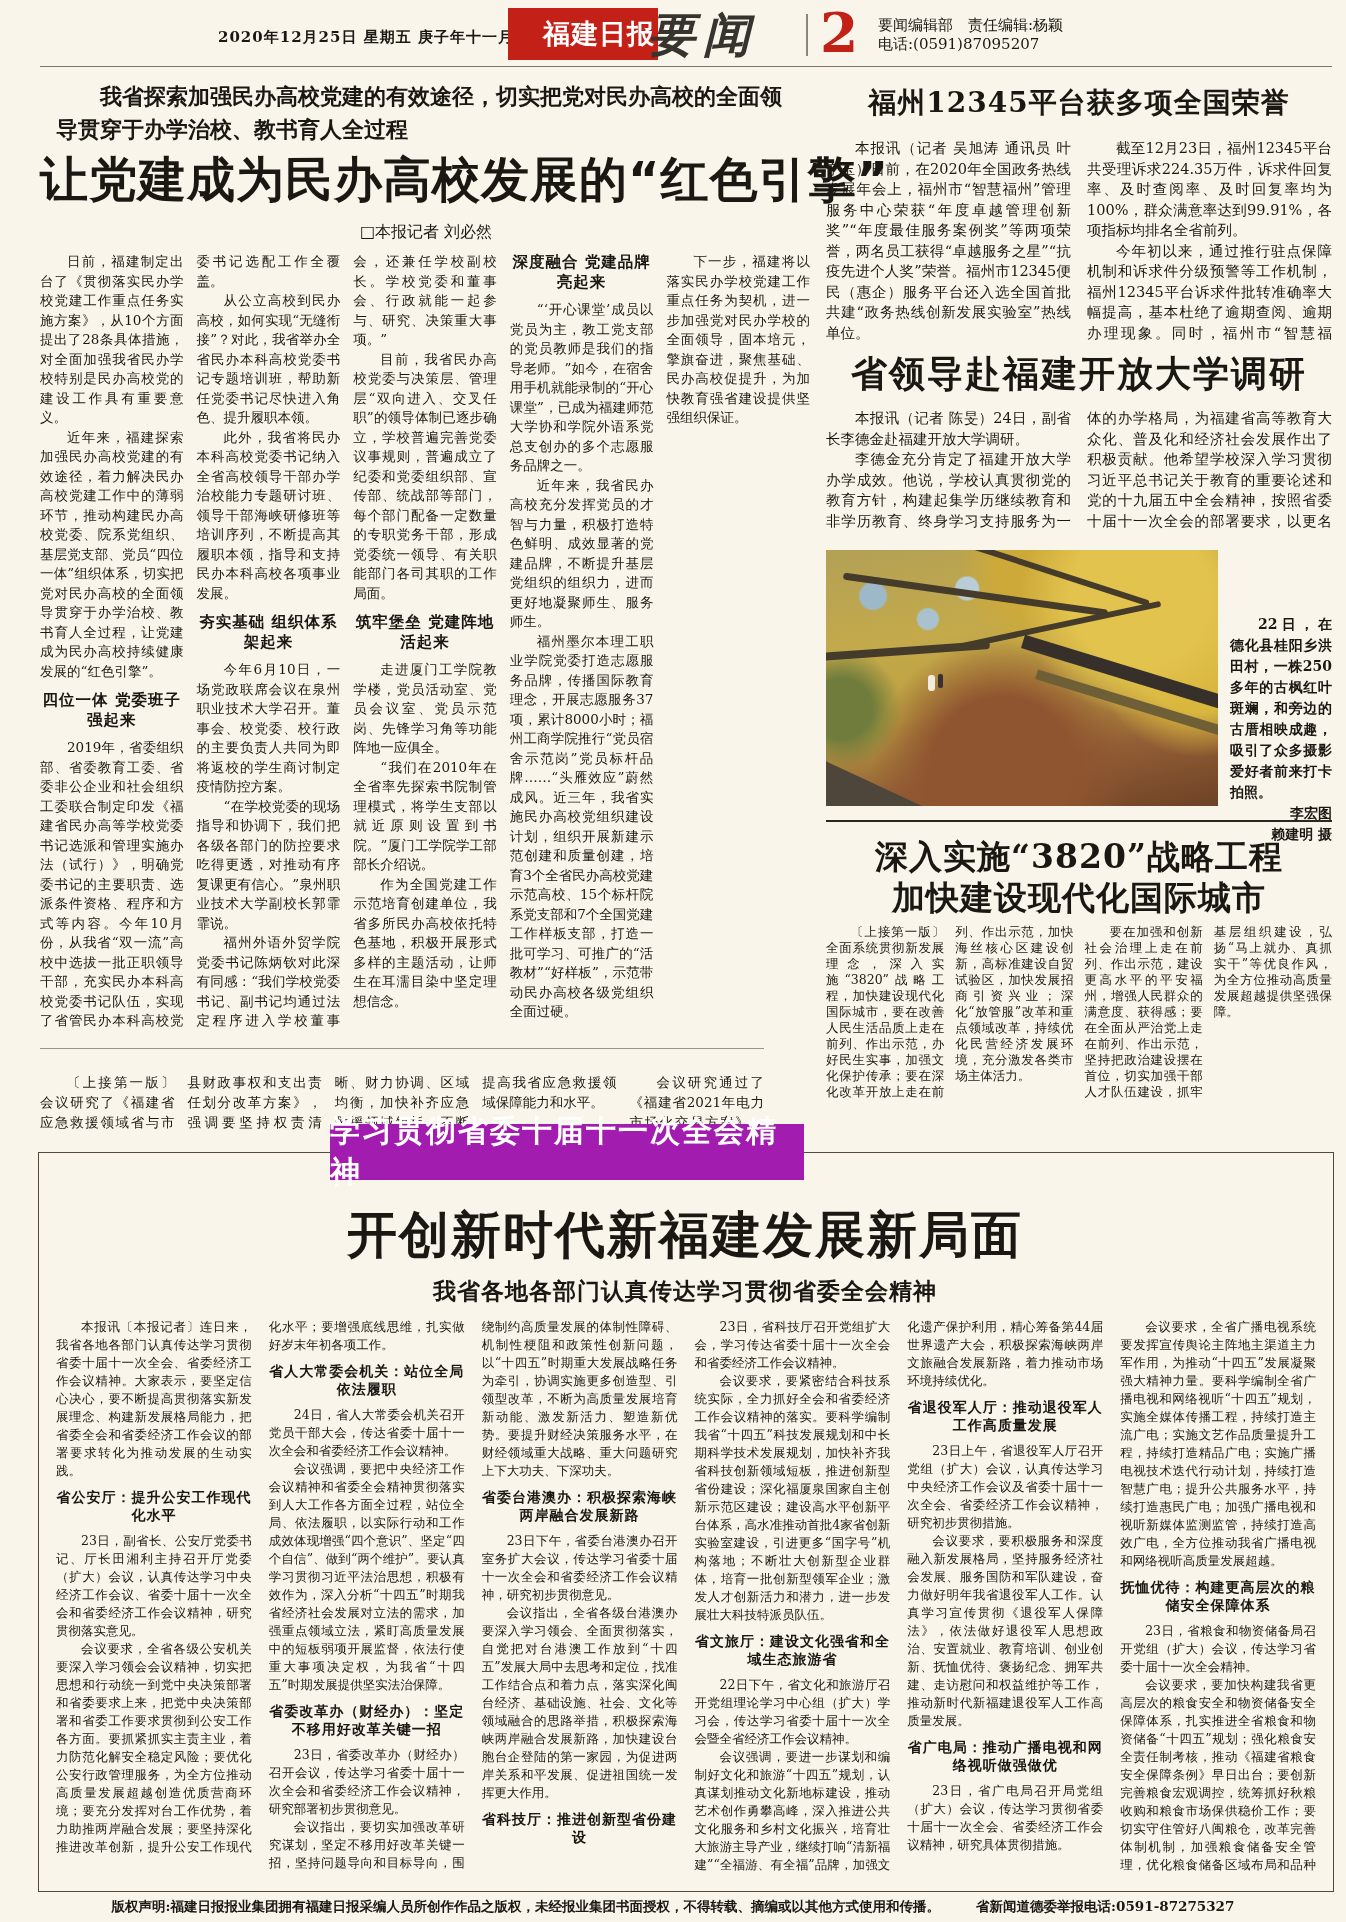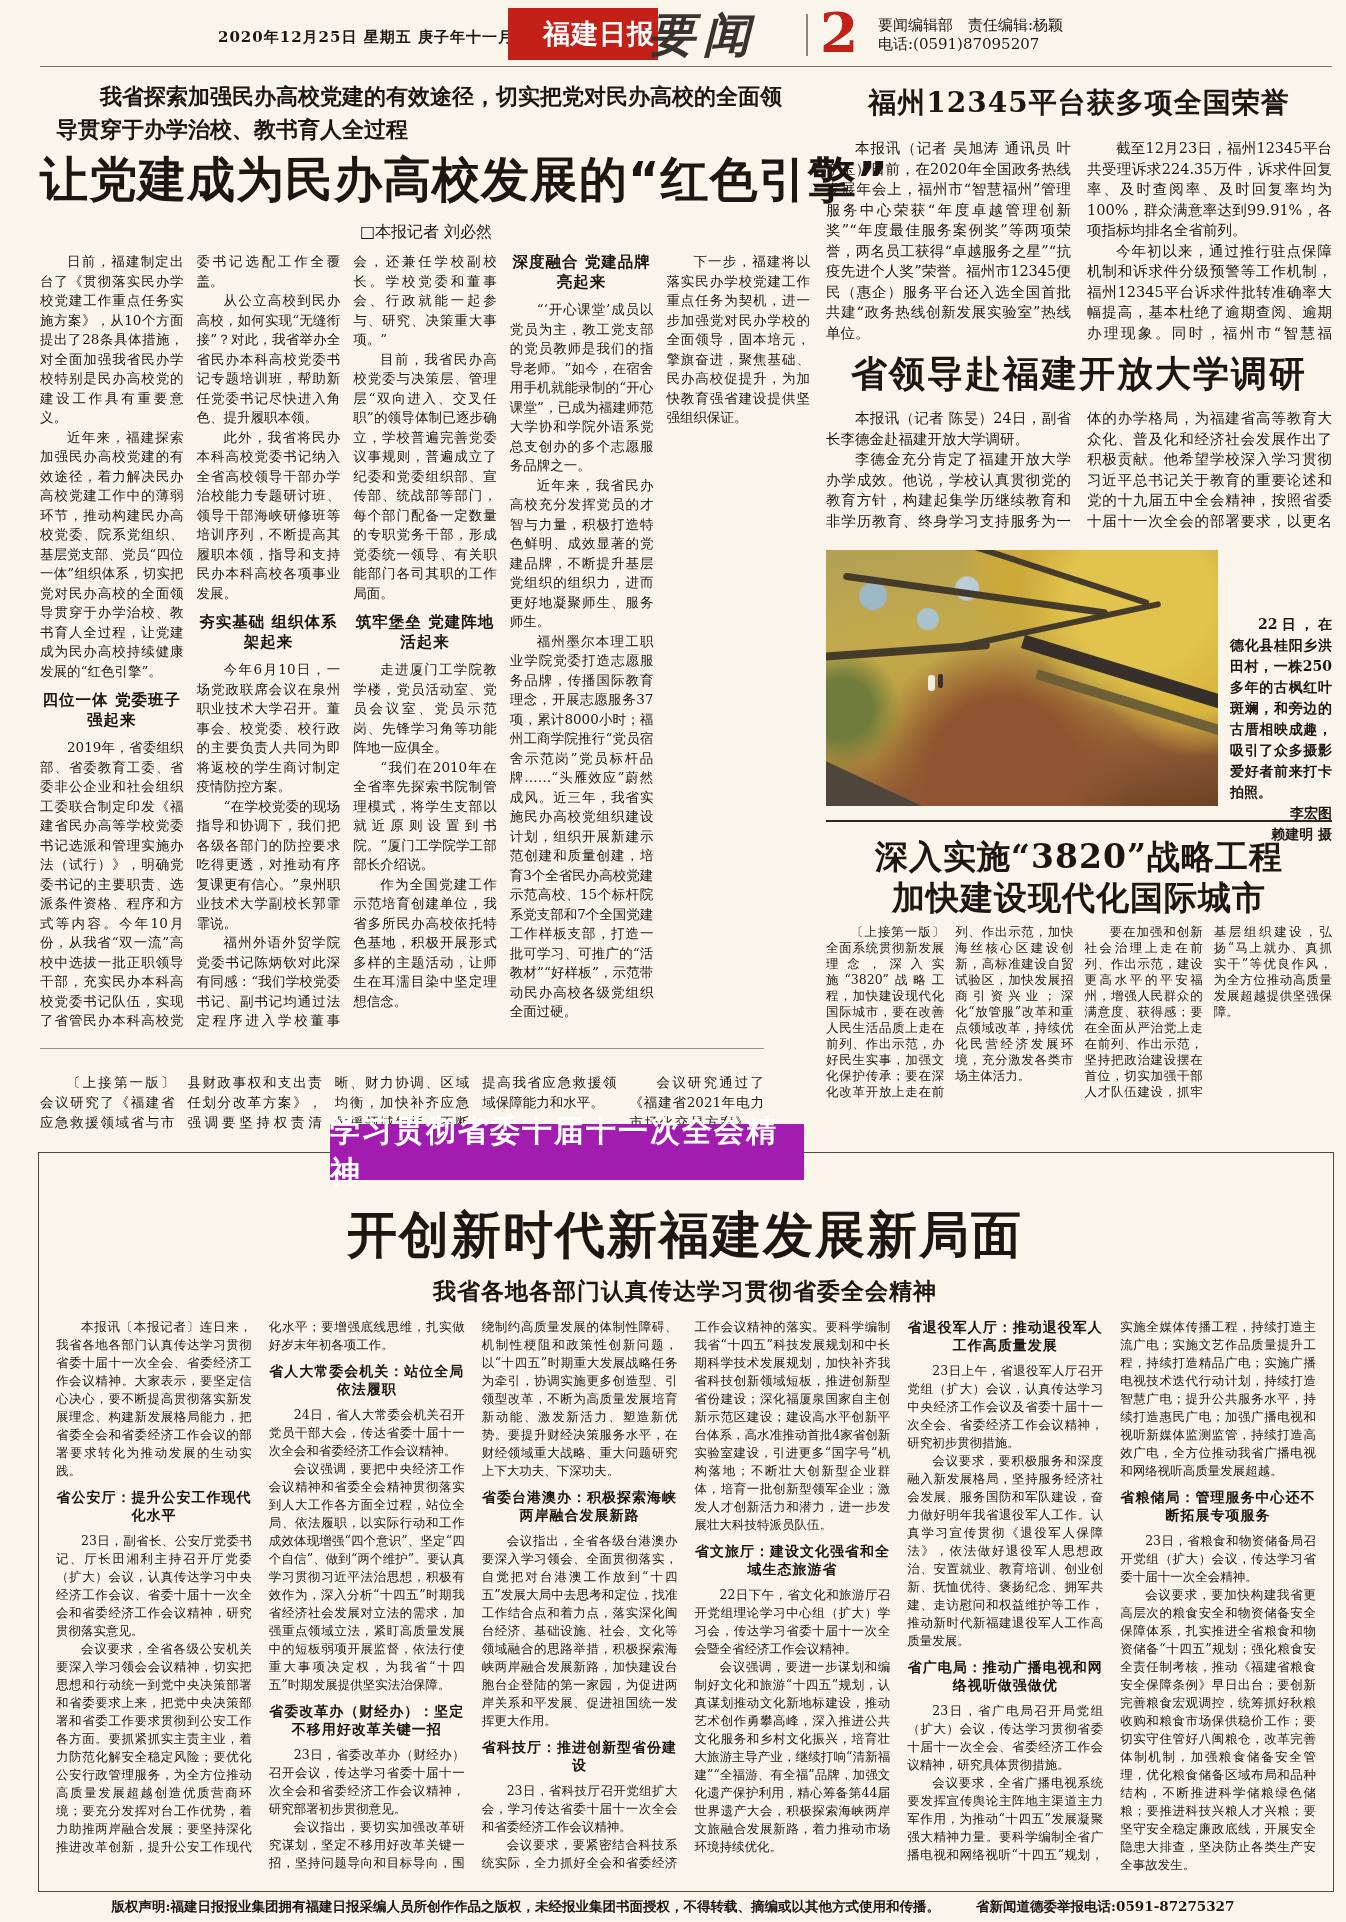--- a/index.html
+++ b/index.html
@@ -176,34 +176,35 @@
       <div class="fh">省公安厅：提升公安工作现代化水平</div>
       <div class="fp">23日，副省长、公安厅党委书记、厅长田湘利主持召开厅党委（扩大）会议，认真传达学习中央经济工作会议、省委十届十一次全会和省委经济工作会议精神，研究贯彻落实意见。</div>
       <div class="fp">会议要求，全省各级公安机关要深入学习领会会议精神，切实把思想和行动统一到党中央决策部署和省委要求上来，把党中央决策部署和省委工作要求贯彻到公安工作各方面。要抓紧抓实主责主业，着力防范化解安全稳定风险；要优化公安行政管理服务，为全方位推动高质量发展超越创造优质营商环境；要充分发挥对台工作优势，着力助推两岸融合发展；要坚持深化推进改革创新，提升公安工作现代化水平；要增强底线思维，扎实做好岁末年初各项工作。</div>
       <div class="fh">省人大常委会机关：站位全局依法履职</div>
       <div class="fp">24日，省人大常委会机关召开党员干部大会，传达省委十届十一次全会和省委经济工作会议精神。</div>
       <div class="fp">会议强调，要把中央经济工作会议精神和省委全会精神贯彻落实到人大工作各方面全过程，站位全局、依法履职，以实际行动和工作成效体现增强“四个意识”、坚定“四个自信”、做到“两个维护”。要认真学习贯彻习近平法治思想，积极有效作为，深入分析“十四五”时期我省经济社会发展对立法的需求，加强重点领域立法，紧盯高质量发展中的短板弱项开展监督，依法行使重大事项决定权，为我省“十四五”时期发展提供坚实法治保障。</div>
       <div class="fh">省委改革办（财经办）：坚定不移用好改革关键一招</div>
       <div class="fp">23日，省委改革办（财经办）召开会议，传达学习省委十届十一次全会和省委经济工作会议精神，研究部署初步贯彻意见。</div>
       <div class="fp">会议指出，要切实加强改革研究谋划，坚定不移用好改革关键一招，坚持问题导向和目标导向，围绕制约高质量发展的体制性障碍、机制性梗阻和政策性创新问题，以“十四五”时期重大发展战略任务为牵引，协调实施更多创造型、引领型改革，不断为高质量发展培育新动能、激发新活力、塑造新优势。要提升财经决策服务水平，在财经领域重大战略、重大问题研究上下大功夫、下深功夫。</div>
       <div class="fh">省委台港澳办：积极探索海峡两岸融合发展新路</div>
+      <div class="fp">23日下午，省委台港澳办召开室务扩大会议，传达学习省委十届十一次全会和省委经济工作会议精神，研究初步贯彻意见。</div>
       <div class="fp">会议指出，全省各级台港澳办要深入学习领会、全面贯彻落实，自觉把对台港澳工作放到“十四五”发展大局中去思考和定位，找准工作结合点和着力点，落实深化闽台经济、基础设施、社会、文化等领域融合的思路举措，积极探索海峡两岸融合发展新路，加快建设台胞台企登陆的第一家园，为促进两岸关系和平发展、促进祖国统一发挥更大作用。</div>
       <div class="fh">省科技厅：推进创新型省份建设</div>
       <div class="fp">23日，省科技厅召开党组扩大会，学习传达省委十届十一次全会和省委经济工作会议精神。</div>
       <div class="fp">会议要求，要紧密结合科技系统实际，全力抓好全会和省委经济工作会议精神的落实。要科学编制我省“十四五”科技发展规划和中长期科学技术发展规划，加快补齐我省科技创新领域短板，推进创新型省份建设；深化福厦泉国家自主创新示范区建设；建设高水平创新平台体系，高水准推动首批4家省创新实验室建设，引进更多“国字号”机构落地；不断壮大创新型企业群体，培育一批创新型领军企业；激发人才创新活力和潜力，进一步发展壮大科技特派员队伍。</div>
       <div class="fh">省文旅厅：建设文化强省和全域生态旅游省</div>
       <div class="fp">22日下午，省文化和旅游厅召开党组理论学习中心组（扩大）学习会，传达学习省委十届十一次全会暨全省经济工作会议精神。</div>
       <div class="fp">会议强调，要进一步谋划和编制好文化和旅游“十四五”规划，认真谋划推动文化新地标建设，推动艺术创作勇攀高峰，深入推进公共文化服务和乡村文化振兴，培育壮大旅游主导产业，继续打响“清新福建”“全福游、有全福”品牌，加强文化遗产保护利用，精心筹备第44届世界遗产大会，积极探索海峡两岸文旅融合发展新路，着力推动市场环境持续优化。</div>
       <div class="fh">省退役军人厅：推动退役军人工作高质量发展</div>
       <div class="fp">23日上午，省退役军人厅召开党组（扩大）会议，认真传达学习中央经济工作会议及省委十届十一次全会、省委经济工作会议精神，研究初步贯彻措施。</div>
       <div class="fp">会议要求，要积极服务和深度融入新发展格局，坚持服务经济社会发展、服务国防和军队建设，奋力做好明年我省退役军人工作。认真学习宣传贯彻《退役军人保障法》，依法做好退役军人思想政治、安置就业、教育培训、创业创新、抚恤优待、褒扬纪念、拥军共建、走访慰问和权益维护等工作，推动新时代新福建退役军人工作高质量发展。</div>
       <div class="fh">省广电局：推动广播电视和网络视听做强做优</div>
       <div class="fp">23日，省广电局召开局党组（扩大）会议，传达学习贯彻省委十届十一次全会、省委经济工作会议精神，研究具体贯彻措施。</div>
       <div class="fp">会议要求，全省广播电视系统要发挥宣传舆论主阵地主渠道主力军作用，为推动“十四五”发展凝聚强大精神力量。要科学编制全省广播电视和网络视听“十四五”规划，实施全媒体传播工程，持续打造主流广电；实施文艺作品质量提升工程，持续打造精品广电；实施广播电视技术迭代行动计划，持续打造智慧广电；提升公共服务水平，持续打造惠民广电；加强广播电视和视听新媒体监测监管，持续打造高效广电，全方位推动我省广播电视和网络视听高质量发展超越。</div>
-      <div class="fh">省粮储局：管理服务中心还不断拓展专项服务</div>
+      <div class="fh">抚恤优待：构建更高层次的粮储安全保障体系</div>
       <div class="fp">23日，省粮食和物资储备局召开党组（扩大）会议，传达学习省委十届十一次全会精神。</div>
       <div class="fp">会议要求，要加快构建我省更高层次的粮食安全和物资储备安全保障体系，扎实推进全省粮食和物资储备“十四五”规划；强化粮食安全责任制考核，推动《福建省粮食安全保障条例》早日出台；要创新完善粮食宏观调控，统筹抓好秋粮收购和粮食市场保供稳价工作；要切实守住管好八闽粮仓，改革完善体制机制，加强粮食储备安全管理，优化粮食储备区域布局和品种结构，不断推进科学储粮绿色储粮；要推进科技兴粮人才兴粮；要坚守安全稳定廉政底线，开展安全隐患大排查，坚决防止各类生产安全事故发生。</div>
     </div>
 
   <div class="abs footer ctr">
     <span>版权声明:福建日报报业集团拥有福建日报采编人员所创作作品之版权，未经报业集团书面授权，不得转载、摘编或以其他方式使用和传播。</span><span>省新闻道德委举报电话:0591-87275327</span>
   </div>
 
 </div>
 

